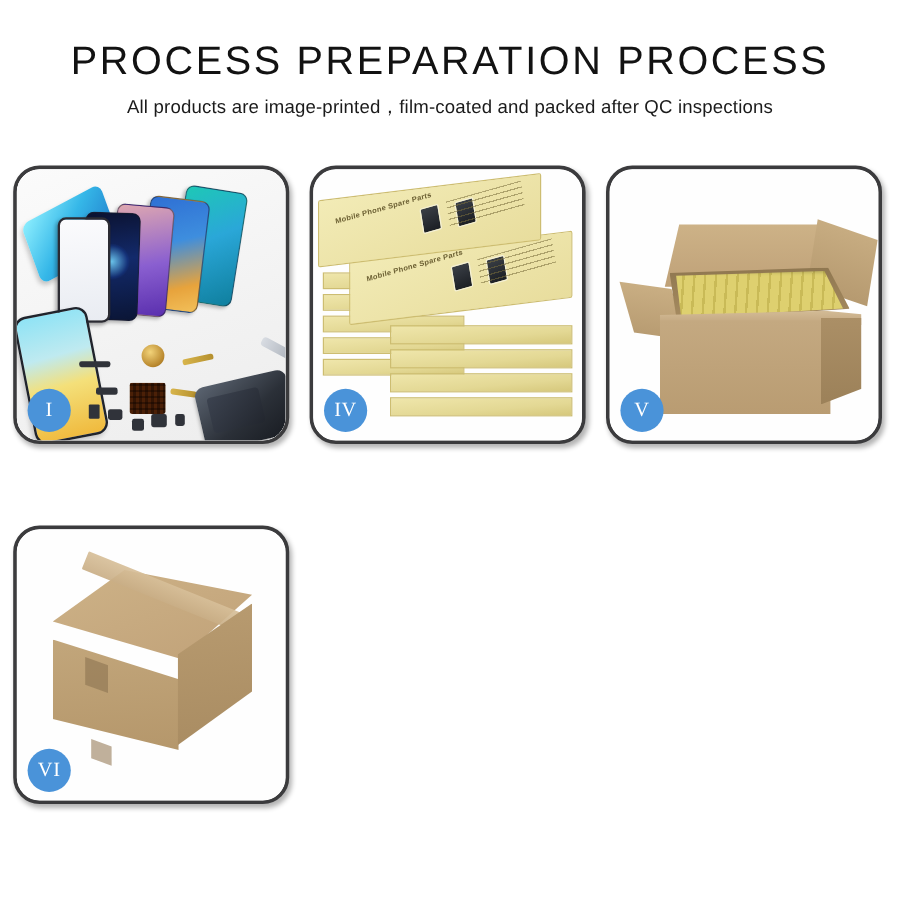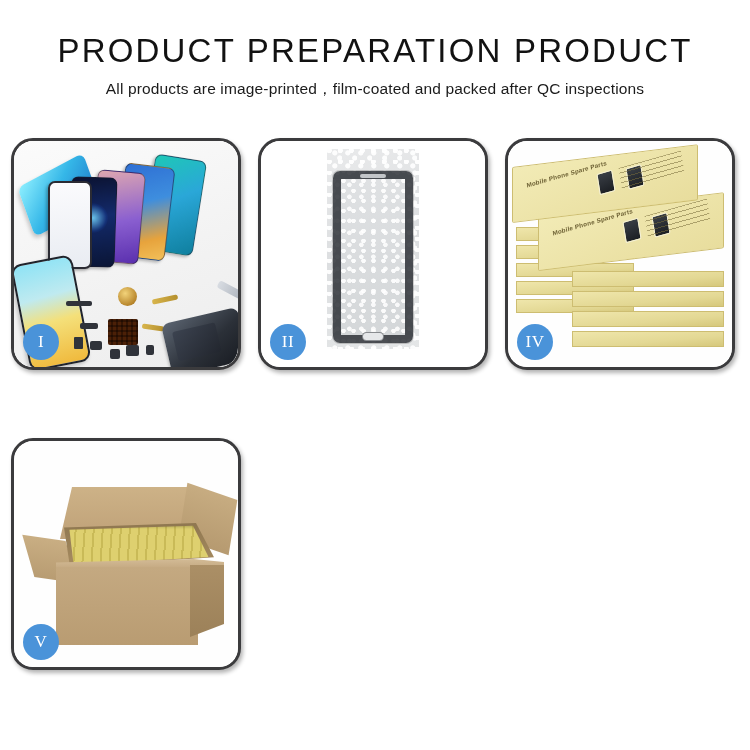--- a/index.html
+++ b/index.html
@@ -327,21 +327,21 @@
   }
   .sc-tab2{
     position:absolute; left:62px; top:178px; width:17px; height:16px;
     background:rgba(150,124,88,.6); transform:skewY(20deg);
   }
 </style>
 </head>
 <body>
 
 <div class="header">
-  <div class="title">PRODUCT PREPARATION PRODUCT</div>
+  <div class="title">PROCESS PREPARATION PROCESS</div>
   <div class="subtitle">All products are image-printed，film-coated and packed after QC inspections</div>
 </div>
 
 <div class="grid">
 
   <div class="panel">
     <div class="stage">
       <div class="p1bg"></div>
       <div class="blue-shard"></div>
       <div class="phone-fan">
@@ -364,31 +364,20 @@
         <div class="pt" style="left:44px;top:56px;width:10px;height:10px;border-radius:2px;"></div>
         <div class="pt" style="left:60px;top:52px;width:13px;height:11px;"></div>
         <div class="pt" style="left:80px;top:52px;width:8px;height:10px;"></div>
         <div class="chassis"></div>
         <div class="tweezer"></div>
       </div>
     </div>
     <div class="badge">I</div>
   </div>
 
-  <div class="panel">
-    <div class="stage bubble-stage">
-      <div class="bubble-photo">
-        <div class="bub-screen">
-          <div class="bub-speaker"></div>
-          <div class="bub-home"></div>
-        </div>
-      </div>
-    </div>
-    <div class="badge">II</div>
-  </div>
 
 
   <div class="panel">
     <div class="stage stack-stage">
 
       <div class="sbox" style="left:8px;  top:158px; width:118px; height:14px;"></div>
       <div class="sbox" style="left:8px;  top:140px; width:118px; height:14px;"></div>
       <div class="sbox" style="left:8px;  top:122px; width:118px; height:14px;"></div>
       <div class="sbox" style="left:8px;  top:104px; width:118px; height:14px;"></div>
       <div class="sbox" style="left:8px;  top:86px;  width:118px; height:14px;"></div>
@@ -426,14 +415,25 @@
       <div class="ct-flapLeft"></div>
       <div class="ct-inner"></div>
       <div class="ct-contents"></div>
       <div class="ct-rim"></div>
       <div class="ct-body"></div>
       <div class="ct-side"></div>
     </div>
     <div class="badge">V</div>
   </div>
 
+  <div class="panel">
+    <div class="stage sealed-stage">
+      <div class="sc-top"></div>
+      <div class="sc-tape"></div>
+      <div class="sc-front"></div>
+      <div class="sc-right"></div>
+      <div class="sc-tab1"></div>
+      <div class="sc-tab2"></div>
+    </div>
+    <div class="badge">VI</div>
+  </div>
 
 </div>
 
 </body></html>

